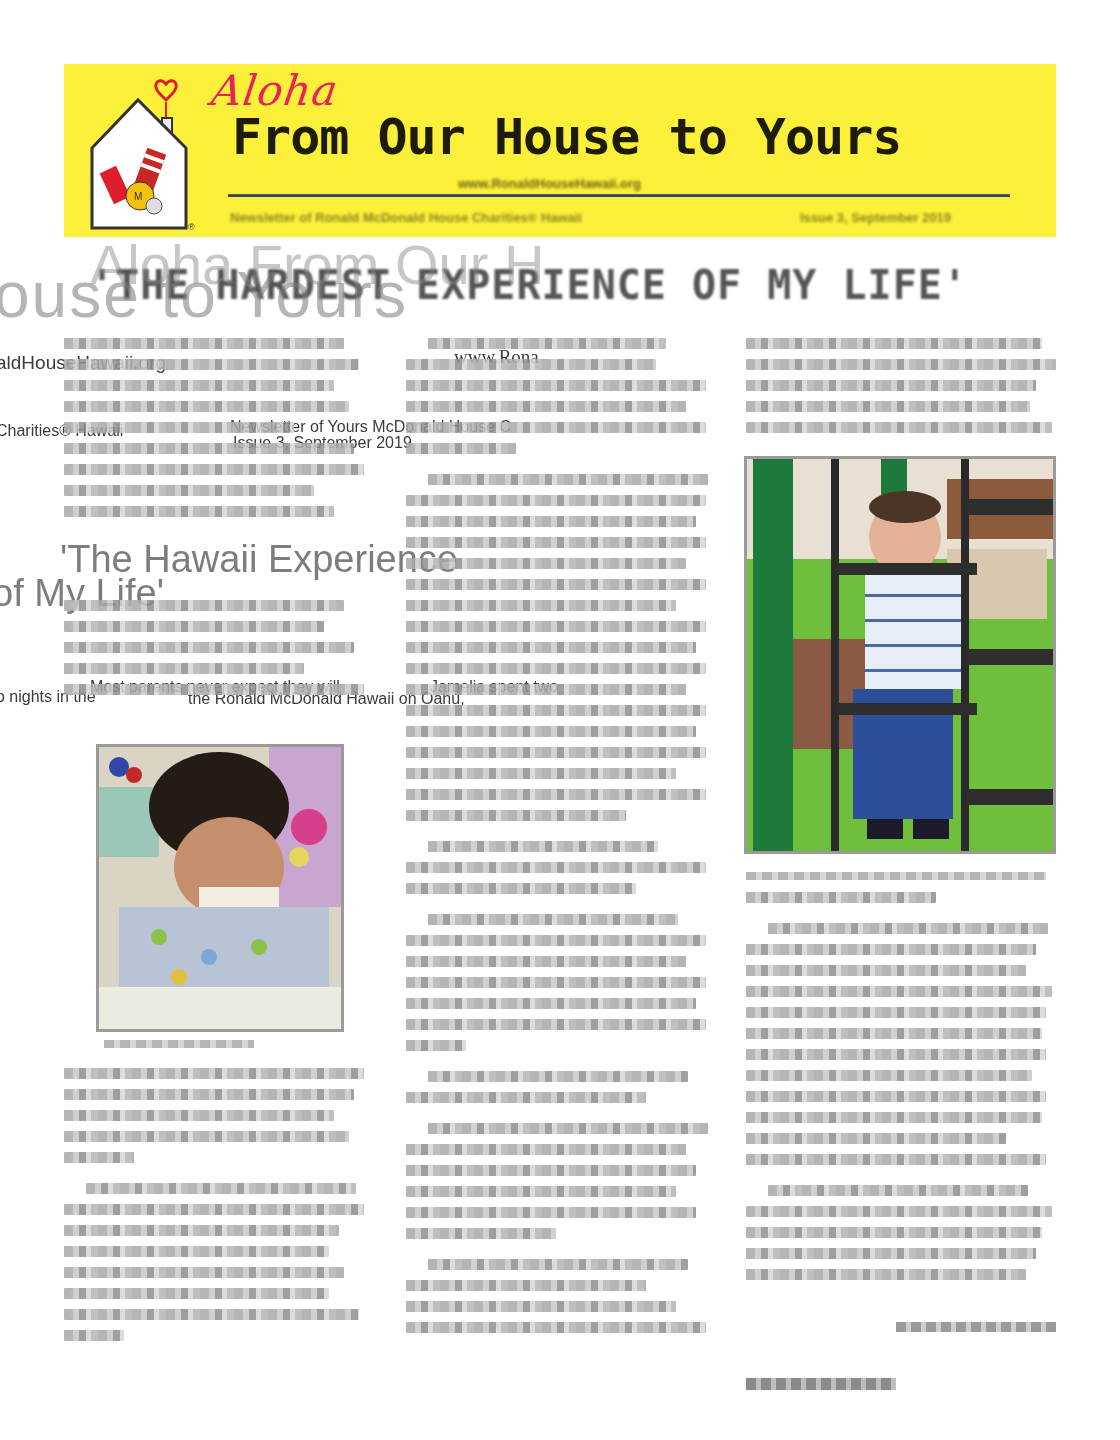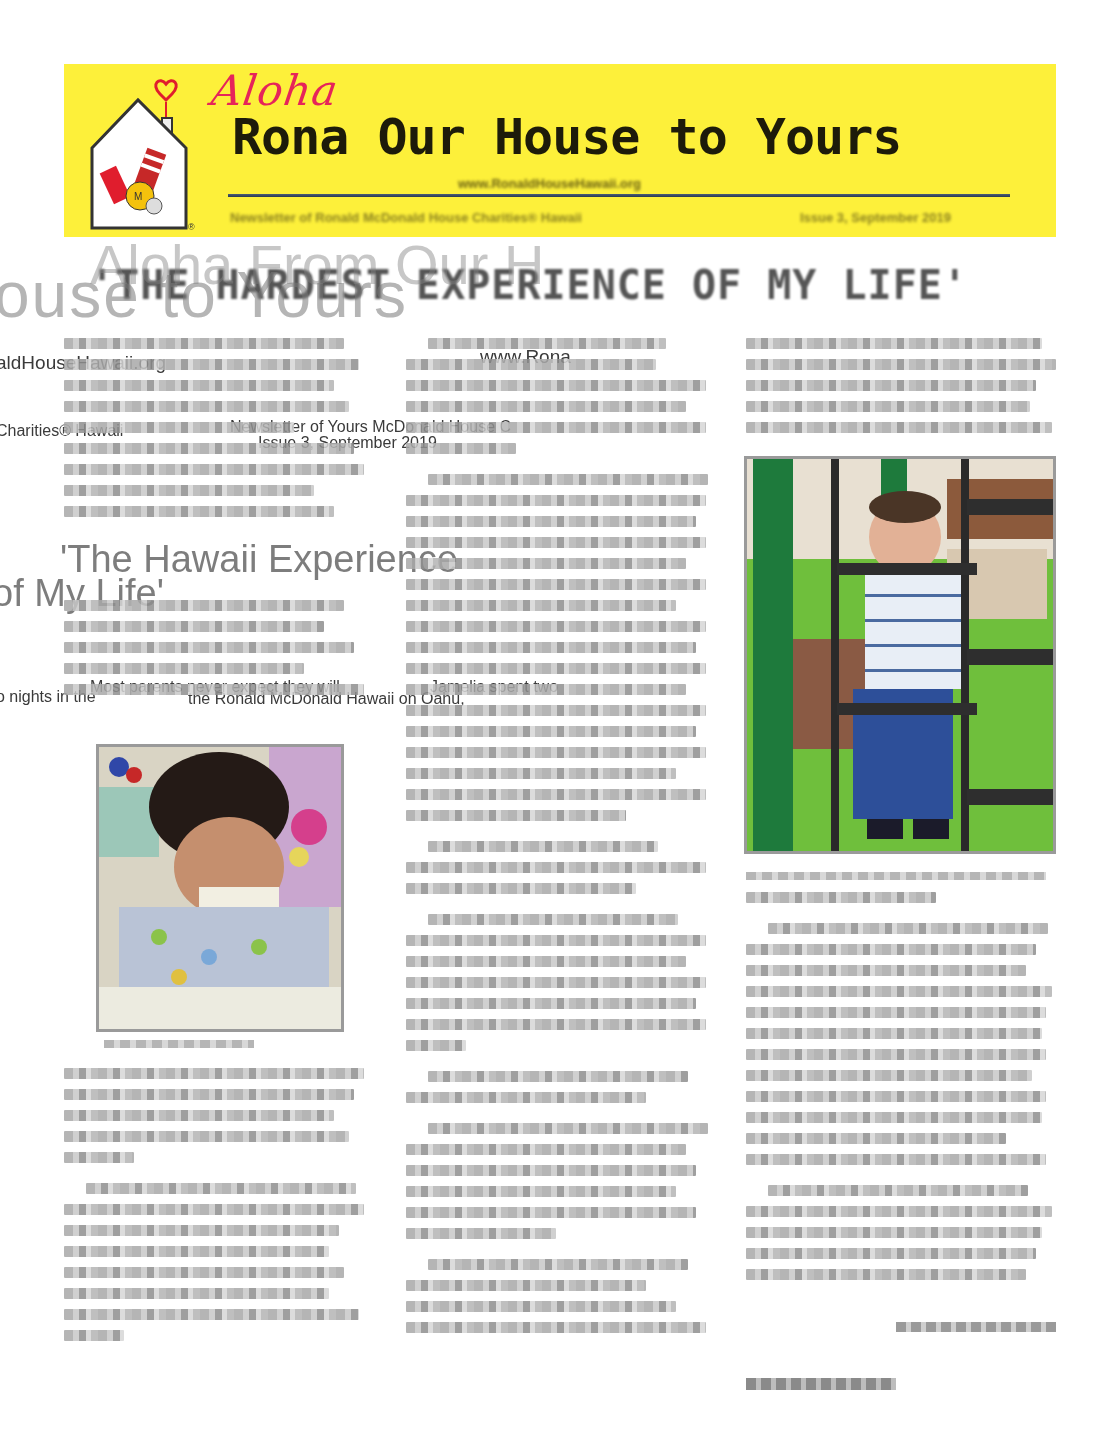--- a/index.html
+++ b/index.html
@@ -48,35 +48,35 @@
     <rect x="52" y="78" width="20" height="4" fill="#fff" transform="rotate(20 62 92)"></rect>
     <rect x="52" y="88" width="20" height="4" fill="#fff" transform="rotate(20 62 92)"></rect>
     <circle cx="52" cy="118" r="14" fill="#f4c20d" stroke="#333" stroke-width="1"></circle>
     <text x="46" y="122" font-size="10" fill="#333" font-family="Liberation Sans, sans-serif">M</text>
     <circle cx="66" cy="128" r="8" fill="#ddd" stroke="#555"></circle>
     <text x="100" y="152" font-size="9" fill="#333" font-family="Liberation Sans, sans-serif">®</text>
   </svg>
 </div>
 
 <div class="abs aloha">Aloha</div>
-<div class="abs mast">Rona Our House to Yours</div>
+<div class="abs mast">From Our House to Yours</div>
 <div class="abs url">www.RonaldHouseHawaii.org</div>
 <div class="abs hrule"></div>
 <div class="abs subl">Newsletter of Ronald McDonald House Charities® Hawaii</div>
 <div class="abs subr">Issue 3, September 2019</div>
 
 <div class="abs headline">'THE HARDEST EXPERIENCE OF MY LIFE'</div>
 
 <div class="abs ghost ghost-big" style="left:-6px; top:258px;">ouse to Yours</div>
 <div class="abs ghost ghost-mid" style="left:90px; top:232px; color:rgba(130,130,130,0.45);">Aloha From Our H</div>
 <div class="abs ghost ghost-sm" style="left:-4px; top:352px;">aldHouseHawaii.org</div>
-<div class="abs ghost ghost-sm" style="left:480px; top:346px;">www.Rona</div>
+<div class="abs ghost ghost-sm" style="left:454px; top:346px;font-family:Liberation Serif, serif;">www.Rona</div>
 <div class="abs ghost ghost-xs" style="left:-4px; top:422px;">Charities® Hawaii</div>
 <div class="abs ghost ghost-xs" style="left:230px; top:418px;">Newsletter of Yours McDonald House C</div>
-<div class="abs ghost ghost-xs" style="left:258px; top:434px;">Issue 3, September 2019</div>
+<div class="abs ghost ghost-xs" style="left:233px; top:434px;">Issue 3, September 2019</div>
 <div class="abs ghost" style="left:60px; top:538px; font-size:38px; color:rgba(70,70,70,0.7);">'The Hawaii Experience</div>
 <div class="abs ghost" style="left:-8px; top:572px; font-size:38px; color:rgba(70,70,70,0.7);">of My Life'</div>
 <div class="abs ghost ghost-xs" style="left:-4px; top:688px;">o nights in the</div>
 <div class="abs ghost ghost-xs" style="left:90px; top:678px;">Most parents never expect they will</div>
 <div class="abs ghost ghost-xs" style="left:188px; top:690px;">the Ronald McDonald Hawaii on Oahu,</div>
 <div class="abs ghost ghost-xs" style="left:430px; top:678px;">Jamelia spent two</div>
 
 <div class="col" style="left:64px; top:338px; width:305px;">
   <div class="ln" style="width:280px"></div>
   <div class="ln" style="width:295px"></div>

